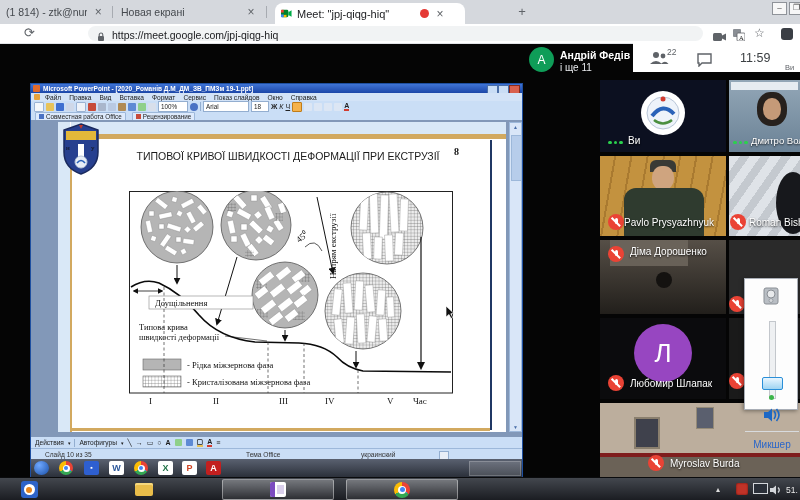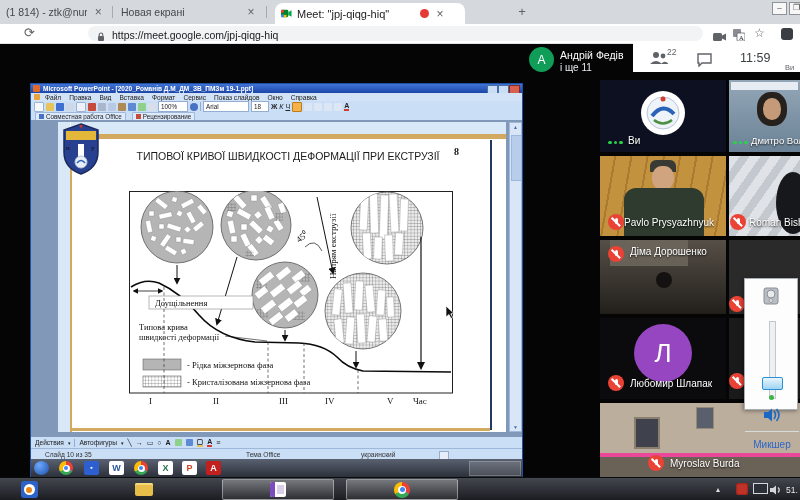--- a/index.html
+++ b/index.html
@@ -128,21 +128,21 @@
         <rect x="4" y="4" width="8" height="8" rx="1" fill="#fff" stroke="#5f6368" stroke-width="0.8"></rect>
         <text x="6" y="10.6" font-size="6.5" fill="#5f6368" font-family="Liberation Sans,sans-serif">A</text>
       </svg>
   </div>
   <div style="position:absolute;left:754px;top:26px;font-size:12px;color:#5f6368;">☆</div>
   <div style="position:absolute;left:781px;top:28px;width:12px;height:12px;border-radius:3px;background:#3a3e44;"></div>
 
 
   <div style="position:absolute;left:529px;top:47px;width:105px;height:28px;">
     <div style="position:absolute;left:0;top:0;width:25px;height:25px;border-radius:50%;background:#0f9d58;color:#fff;font-size:12px;display:flex;align-items:center;justify-content:center;">А</div>
-    <div style="position:absolute;left:31px;top:2px;font-size:10.5px;font-weight:normal;color:#fff;white-space:nowrap;">Андрій Федів</div>
+    <div style="position:absolute;left:31px;top:2px;font-size:10.5px;font-weight:bold;color:#fff;white-space:nowrap;">Андрій Федів</div>
     <div style="position:absolute;left:31px;top:15px;font-size:10px;color:#e8eaed;">і ще 11</div>
   </div>
 
   <div class="meethead">
     <div style="position:absolute;left:16px;top:8px;">
       <svg width="20" height="14" viewBox="0 0 20 14">
           <circle cx="7" cy="4" r="3" fill="#5f6368"></circle>
           <circle cx="14" cy="5" r="2.4" fill="#5f6368"></circle>
           <path d="M1,13 q6,-6 12,0 z" fill="#5f6368"></path>
           <path d="M12,13 q4,-4.5 7.5,0 z" fill="#5f6368"></path>
@@ -216,21 +216,21 @@
   <div class="tile" style="left:600px;top:318px;width:126px;height:81px;background:#0b0b0d;">
     <div style="position:absolute;left:34px;top:6px;width:58px;height:58px;border-radius:50%;background:#9746c1;color:#fff;font-size:26px;display:flex;align-items:center;justify-content:center;">Л</div>
     <span class="mic" style="left:8px;bottom:8px;"></span>
     <span class="tlabel" style="left:30px;bottom:10px;">Любомир Шлапак</span>
   </div>
 
   <div class="tile" style="left:729px;top:318px;width:71px;height:81px;background:#1a1a1a;">
     <span class="mic" style="left:0;bottom:10px;"></span>
   </div>
 
-  <div class="tile" style="left:600px;top:403px;width:200px;height:74px;background:#ec4899;">
+  <div class="tile" style="left:600px;top:403px;width:200px;height:74px;background:#7f1d1d;">
     <div style="position:absolute;left:0;top:0;width:200px;height:50px;background:#bcae9d;"></div>
     <div style="position:absolute;left:34px;top:14px;width:22px;height:28px;background:#3f414c;border:2px solid #8a7f6e;"></div>
     <div style="position:absolute;left:96px;top:4px;width:16px;height:20px;background:#5a5f6e;border:1px solid #948a77;"></div>
     <div style="position:absolute;left:0;top:54px;width:200px;height:20px;background:#6b6257;"></div>
     <span class="mic" style="left:48px;bottom:6px;"></span>
     <span class="tlabel" style="left:70px;bottom:8px;">Myroslav Burda</span>
   </div>
 
   <div class="ppt">
     <div class="ppt-title">

